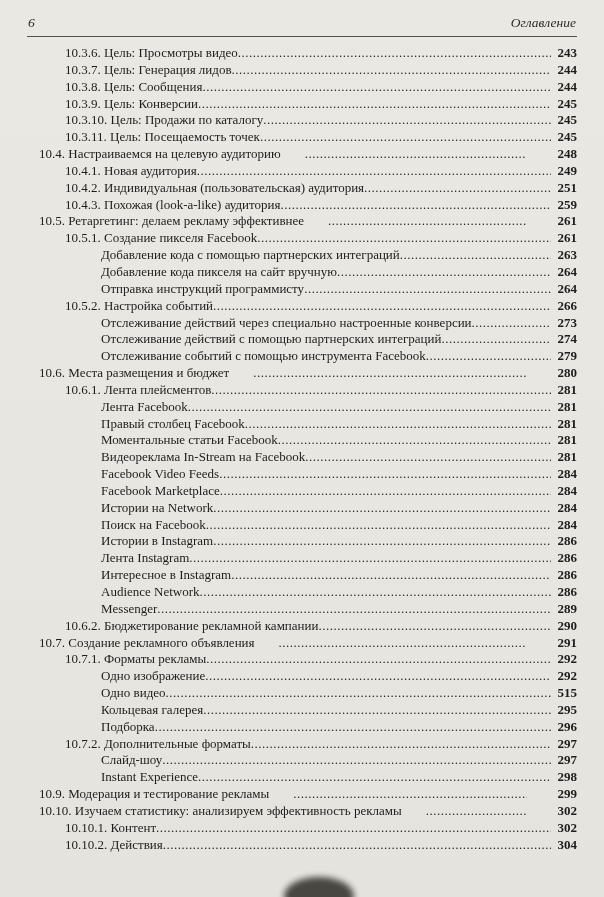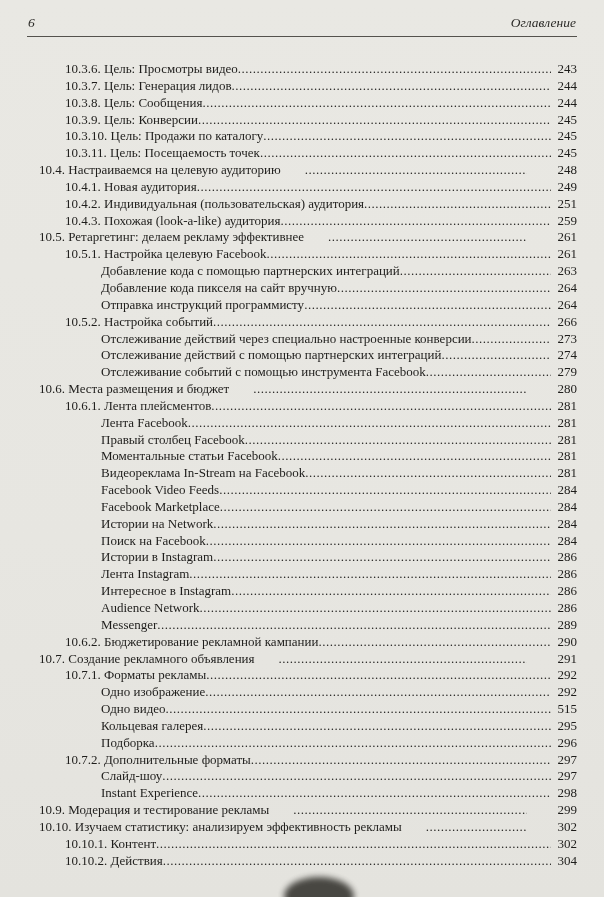--- a/index.html
+++ b/index.html
@@ -15,42 +15,42 @@
   .header {
     display: flex;
     justify-content: space-between;
     align-items: baseline;
     font-style: italic;
     font-size: 13.5px;
     color: #2c2b28;
     padding: 0 1px 5px 1px;
     border-bottom: 1px solid #54524d;
   }
-  .toc { margin-top: 24px; font-size: 13px; }
+  .toc { margin-top: 8px; font-size: 13px; }
   .row {
     display: flex;
     align-items: baseline;
     line-height: 16.85px;
     white-space: nowrap;
   }
   .row.lvl1 { padding-left: 12px; gap: 24px; }
   .row.lvl2 { padding-left: 38px; }
   .row.lvl3 { padding-left: 74px; }
   .t { flex: 0 0 auto; }
   .dots {
     flex: 1 1 auto;
     overflow: hidden;
     white-space: nowrap;
     color: #2a2927;
   }
   .dots::after {
     letter-spacing: 0.5px;
     content: "........................................................................................................................................................................................................";
   }
-  .pg { flex: 0 0 auto; min-width: 26px; text-align: right; }
+  .pg { flex: 0 0 auto; min-width: 26px; text-align: right; font-weight: bold; }
   .scan-blob {
     position: absolute;
     left: 284px;
     top: 877px;
     width: 70px;
     height: 38px;
     background: #3b3a35;
     border-radius: 50%;
     filter: blur(3px);
     opacity: 0.92;
@@ -114,21 +114,21 @@
         <span class="t">10.4.3. Похожая (look-a-like) аудитория</span>
         <span class="dots"></span>
         <span class="pg">259</span>
       </div>
       <div class="row lvl1">
         <span class="t">10.5. Ретаргетинг: делаем рекламу эффективнее</span>
         <span class="dots"></span>
         <span class="pg">261</span>
       </div>
       <div class="row lvl2">
-        <span class="t">10.5.1. Настройка целевую Facebook</span>
+        <span class="t">10.5.1. Создание пикселя Facebook</span>
         <span class="dots"></span>
         <span class="pg">261</span>
       </div>
       <div class="row lvl3">
         <span class="t">Добавление кода с помощью партнерских интеграций</span>
         <span class="dots"></span>
         <span class="pg">263</span>
       </div>
       <div class="row lvl3">
         <span class="t">Добавление кода пикселя на сайт вручную</span>

